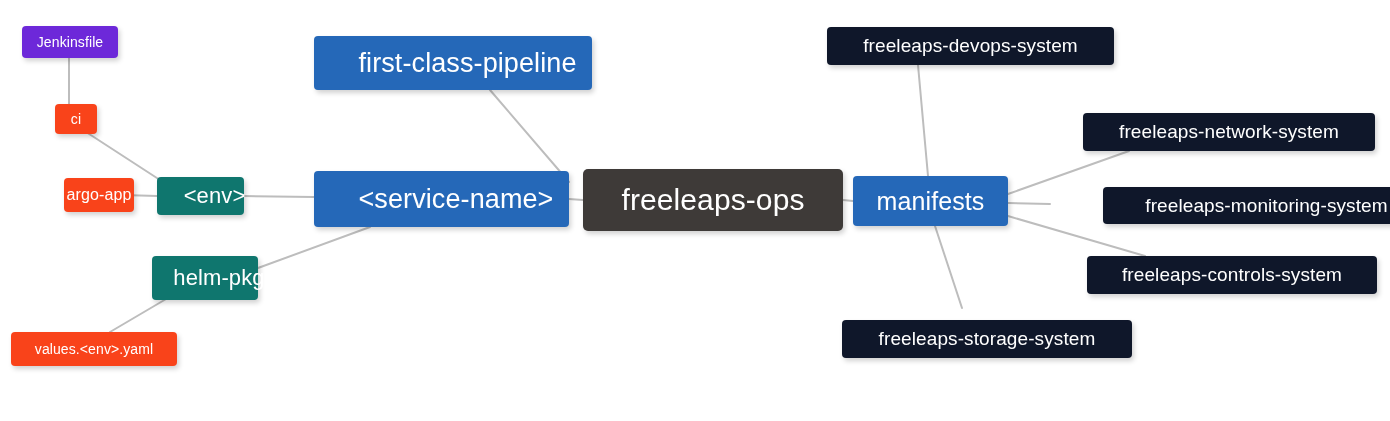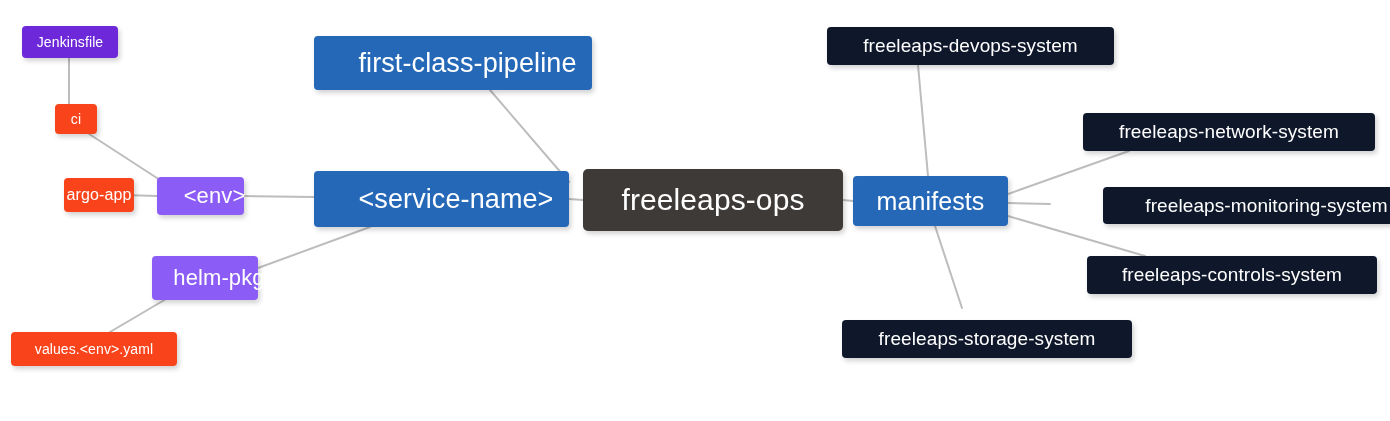--- a/index.html
+++ b/index.html
@@ -48,21 +48,21 @@
   .n-blue-sm {
     background: #2568b8;
     font-size: 25px;
   }
   .n-green {
     background: #0f172a;
     font-size: 19px;
     margin-left: 27px;
   }
   .n-green-md {
-    background: #8b5cf6;
+    background: #0f766e;
     font-size: 22px;
     padding-left: 28px;
   }
   .n-red {
     background: #f9431a;
     font-size: 16px;
   }
   .n-red-sm {
     background: #f9431a;
     font-size: 14px;

